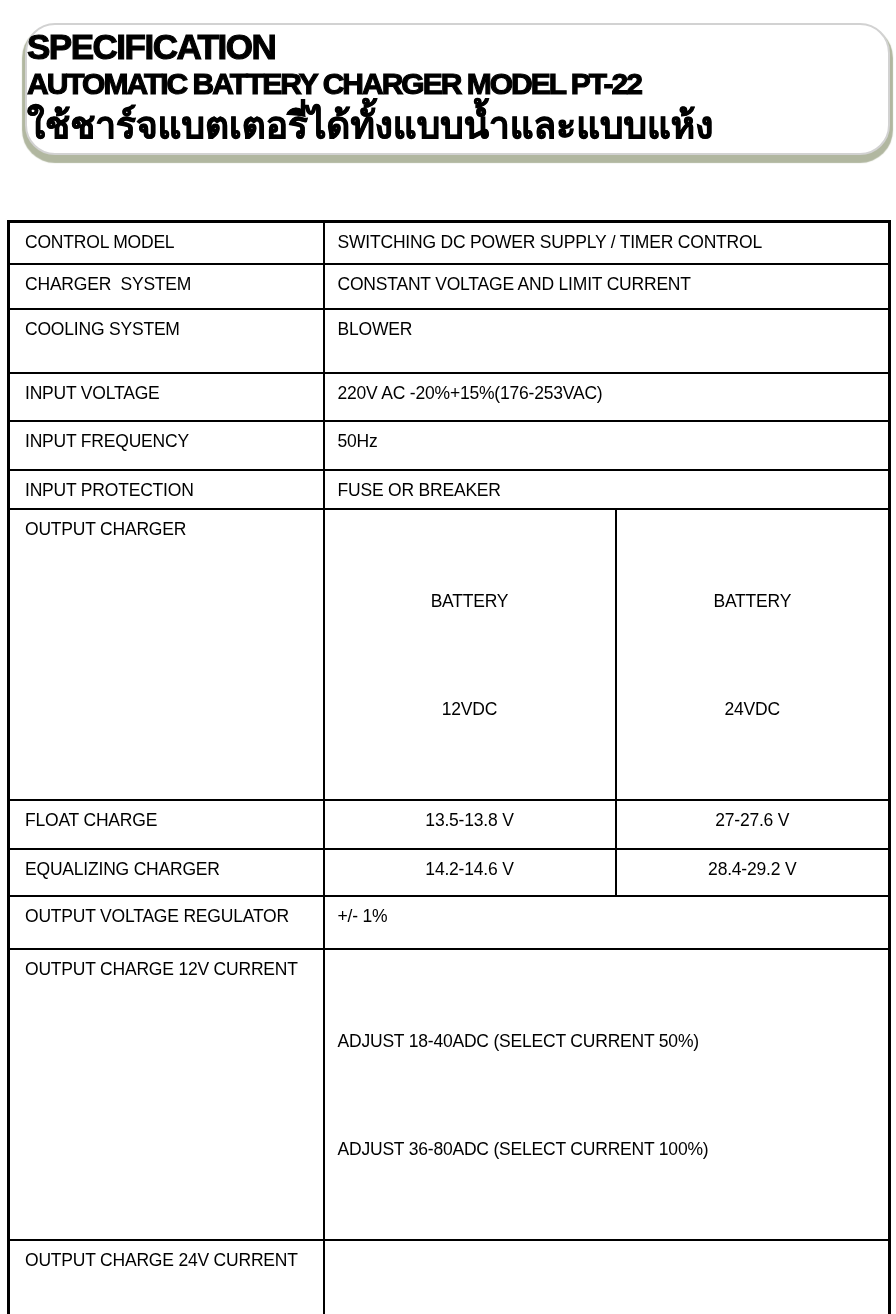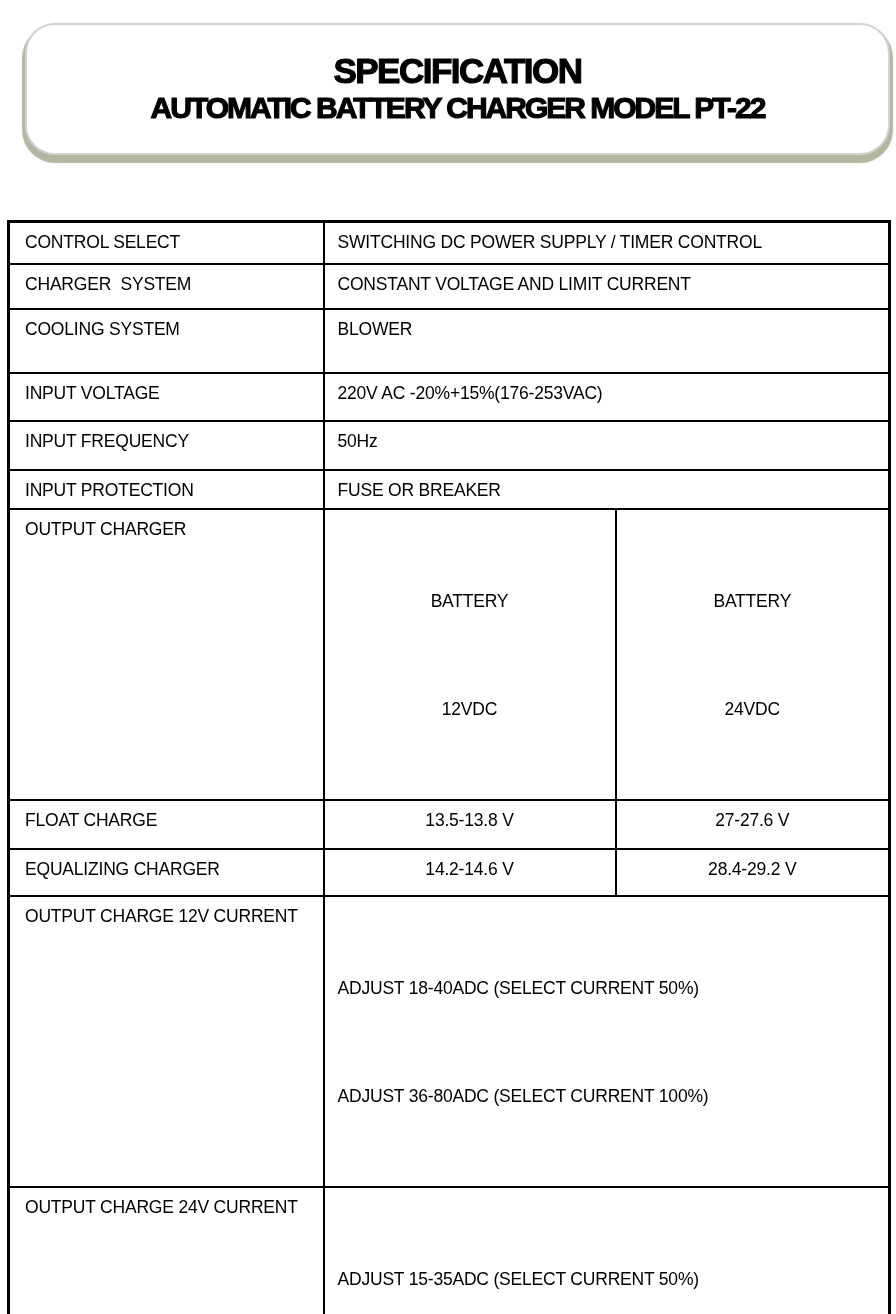--- a/index.html
+++ b/index.html
@@ -20,21 +20,21 @@
     box-sizing: border-box;
     width: 865px;
     height: 132px;
     margin: 23px 0 0 25px;
     background: #ffffff;
     border: 2px solid #d2d2d2;
     border-radius: 30px;
     box-shadow: 0 5px 1px 3px #b1b7a0;
     display: flex;
     flex-direction: column;
-    align-items: center;
+    align-items: flex-start;
     justify-content: center;
     text-align: center;
   }
   .header-title {
     font-size: 35px;
     font-weight: bold;
     letter-spacing: -1.5px;
     line-height: 37px;
     -webkit-text-stroke: 1.1px #000;
     white-space: nowrap;
@@ -81,31 +81,32 @@
     padding-right: 2px;
     margin-top: 41px;
   }
 </style>
 </head>
 <body>
 
 <div class="header-box">
   <div class="header-title">SPECIFICATION</div>
   <div class="header-subtitle">AUTOMATIC BATTERY CHARGER MODEL PT-22</div>
+  <div class="header-thai">ใช้ชาร์จแบตเตอรี่ได้ทั้งแบบน้ำและแบบแห้ง</div>
 </div>
 
 <table class="spec-table">
   <colgroup>
     <col style="width:315px">
     <col style="width:292px">
     <col style="width:274px">
   </colgroup>
   <tbody>
     <tr style="height:42px">
-      <td class="label-cell">CONTROL SELECT</td>
+      <td class="label-cell">CONTROL MODEL</td>
       <td colspan="2">SWITCHING DC POWER SUPPLY / TIMER CONTROL</td>
     </tr>
     <tr style="height:45px">
       <td class="label-cell">CHARGER  SYSTEM</td>
       <td colspan="2">CONSTANT VOLTAGE AND LIMIT CURRENT</td>
     </tr>
     <tr style="height:64px">
       <td class="label-cell">COOLING SYSTEM</td>
       <td colspan="2">BLOWER</td>
     </tr>
@@ -135,20 +136,24 @@
     <tr style="height:49px">
       <td class="label-cell">FLOAT CHARGE</td>
       <td class="center-cell">13.5-13.8 V</td>
       <td class="center-cell">27-27.6 V</td>
     </tr>
     <tr style="height:47px">
       <td class="label-cell">EQUALIZING CHARGER</td>
       <td class="center-cell">14.2-14.6 V</td>
       <td class="center-cell">28.4-29.2 V</td>
     </tr>
+    <tr style="height:53px">
+      <td class="label-cell">OUTPUT VOLTAGE REGULATOR</td>
+      <td colspan="2">+/- 1%</td>
+    </tr>
     <tr style="height:74px">
       <td class="label-cell">OUTPUT CHARGE 12V CURRENT</td>
       <td colspan="2">
         <div>ADJUST 18-40ADC (SELECT CURRENT 50%)</div>
         <div>ADJUST 36-80ADC (SELECT CURRENT 100%)</div>
       </td>
     </tr>
     <tr style="height:78px">
       <td class="label-cell">OUTPUT CHARGE 24V CURRENT</td>
       <td colspan="2">

